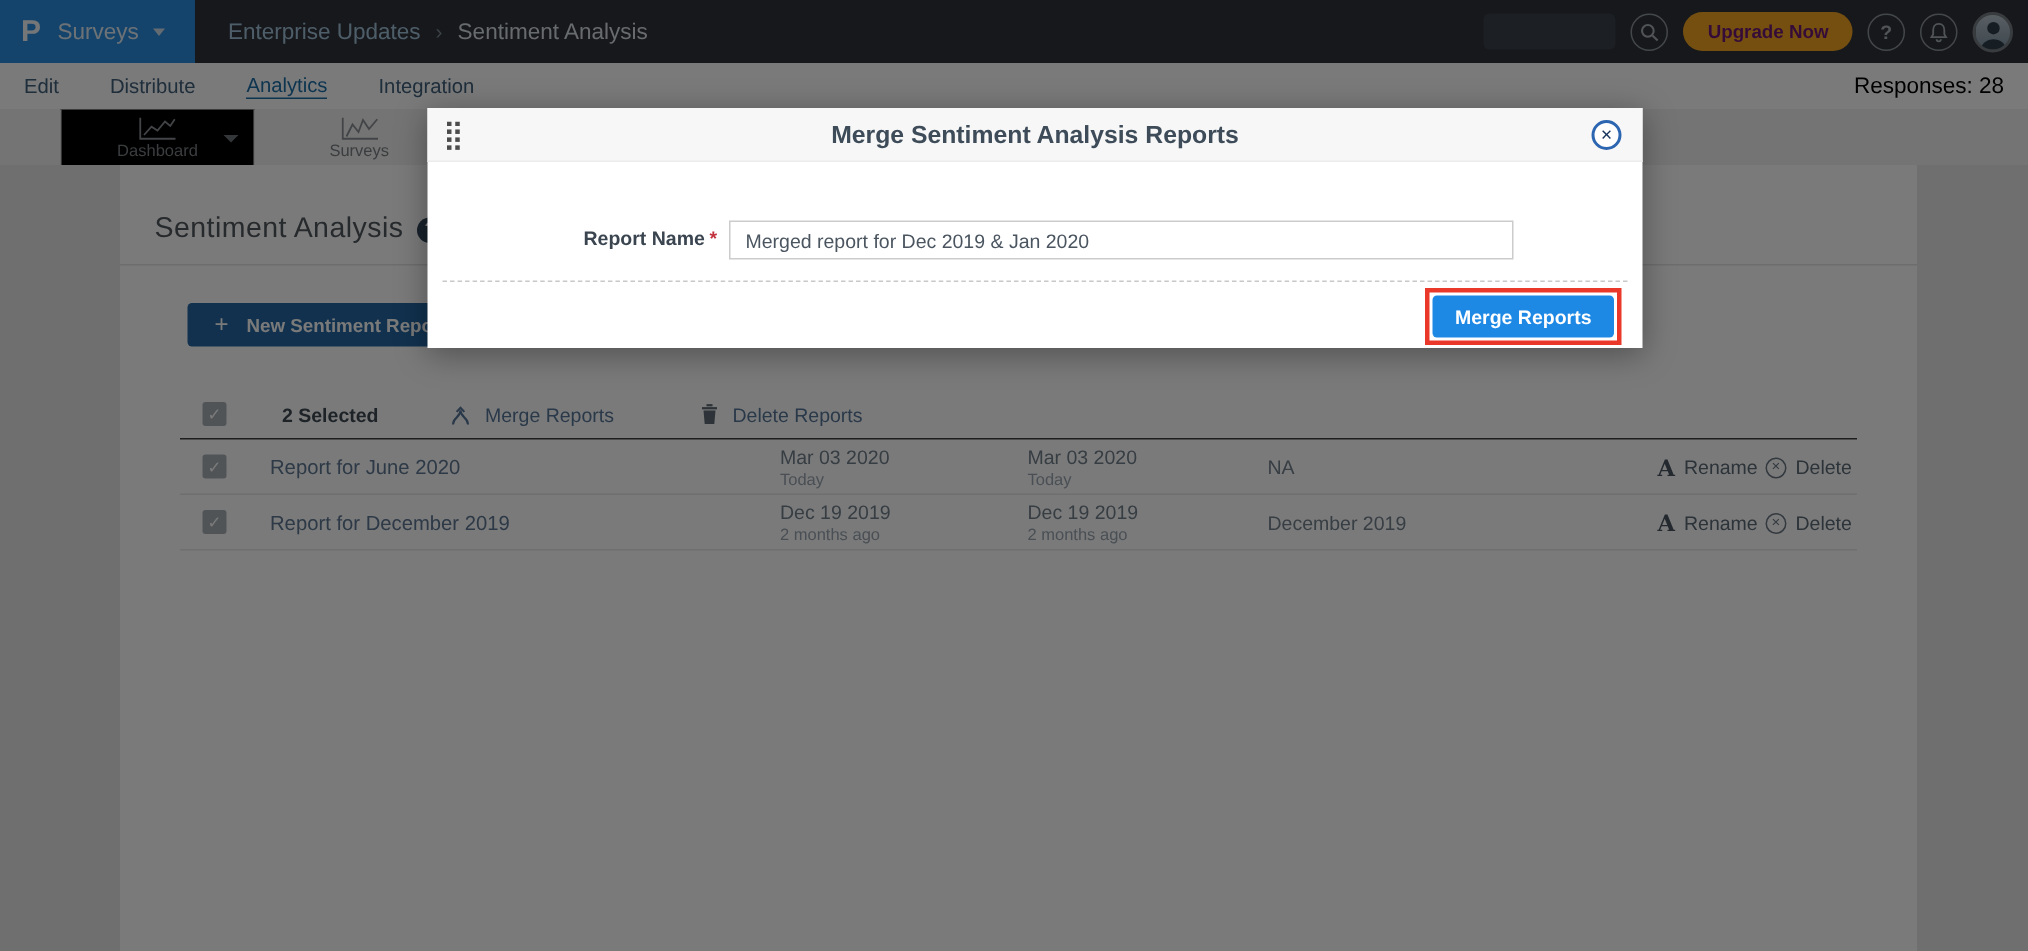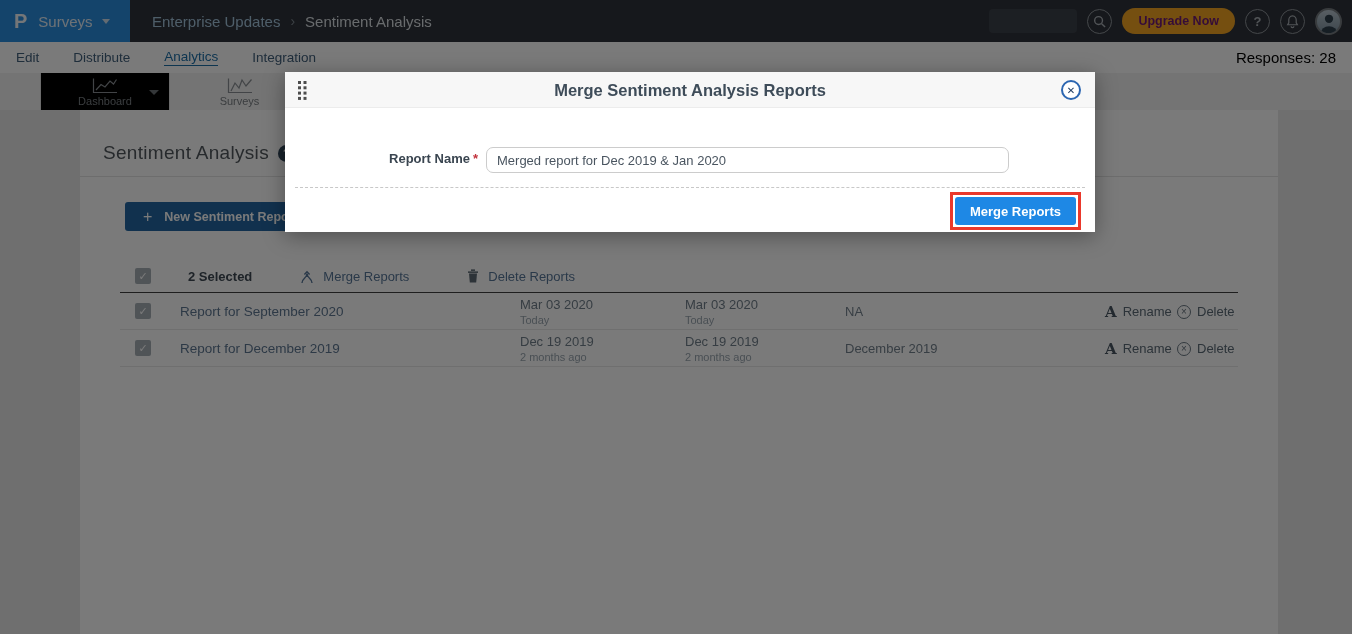--- a/index.html
+++ b/index.html
@@ -80,21 +80,21 @@
   .backdrop { position:absolute; inset:0; background:rgba(0,0,0,0.52); z-index:40; }
   .modal { position:absolute; left:285px; top:72px; width:810px; height:160px; background:#fff; z-index:60; box-shadow:0 4px 20px rgba(0,0,0,.35); }
   .modal-head { height:36px; background:#f7f7f7; border-bottom:1px solid #ececec; position:relative; }
   .drag-handle { position:absolute; left:13px; top:9px; cursor:move; }
   .modal-title { text-align:center; line-height:36px; font-size:16.5px; font-weight:bold; color:#3e4c59; }
   .modal-close { position:absolute; right:14px; top:8px; width:20px; height:20px; border:2px solid #2c66b1; border-radius:50%; display:flex; align-items:center; justify-content:center; color:#17345c; cursor:pointer; background:#fff; }
   .modal-close::after { content:'\2715'; font-size:10px; font-weight:bold; }
   .modal-body { position:relative; height:124px; }
   .field-label { position:absolute; left:0; width:193px; top:43px; text-align:right; font-size:13px; font-weight:bold; color:#3a4550; }
   .req { color:#c2323c; margin-left:3px; }
-  .report-name-input { position:absolute; left:201px; top:39px; width:523px; height:26px; border:1px solid #cccccc; border-radius:7px; padding:0 10px; font-size:13px; color:#4a5560; font-family:inherit; outline:none; }
+  .report-name-input { position:absolute; left:201px; top:39px; width:523px; height:26px; border:1px solid #cccccc; border-radius:0; padding:0 10px; font-size:13px; color:#4a5560; font-family:inherit; outline:none; }
   .dashed-divider { position:absolute; left:10px; right:10px; top:79px; border-top:1px dashed #c8c8c8; }
   .annotation-box { position:absolute; right:14px; top:84px; border:3px solid #ea382b; padding:2px; }
   .merge-btn { height:28px; padding:0 15px; background:#1e88e5; border:none; border-radius:3px; color:#ffffff; font-size:13px; font-weight:bold; font-family:inherit; cursor:pointer; display:block; }
 </style>
 </head>
 <body>
 
 <header class="topbar">
   <div class="brand">
     <span class="logo">P</span>
@@ -186,21 +186,21 @@
               <rect x="4" y="0.4" width="4" height="1.5" fill="#5e6b76"></rect>
               <rect x="1" y="2.4" width="10" height="1.5" fill="#5e6b76"></rect>
               <path d="M2 4.6 h8 l-.8 9 h-6.4 Z" fill="#5e6b76"></path>
             </svg>
           <span class="lbl">Delete Reports</span>
         </span>
       </div>
 
       <div class="report-row">
         <span class="checkbox cell-check"></span>
-        <span class="cell-name">Report for September 2020</span>
+        <span class="cell-name">Report for June 2020</span>
         <div class="cell-date c2">
           <div class="d-main">Mar 03 2020</div>
           <div class="d-sub">Today</div>
         </div>
         <div class="cell-date c3">
           <div class="d-main">Mar 03 2020</div>
           <div class="d-sub">Today</div>
         </div>
         <span class="cell-date c4">NA</span>
         <span class="row-action act-rename">

